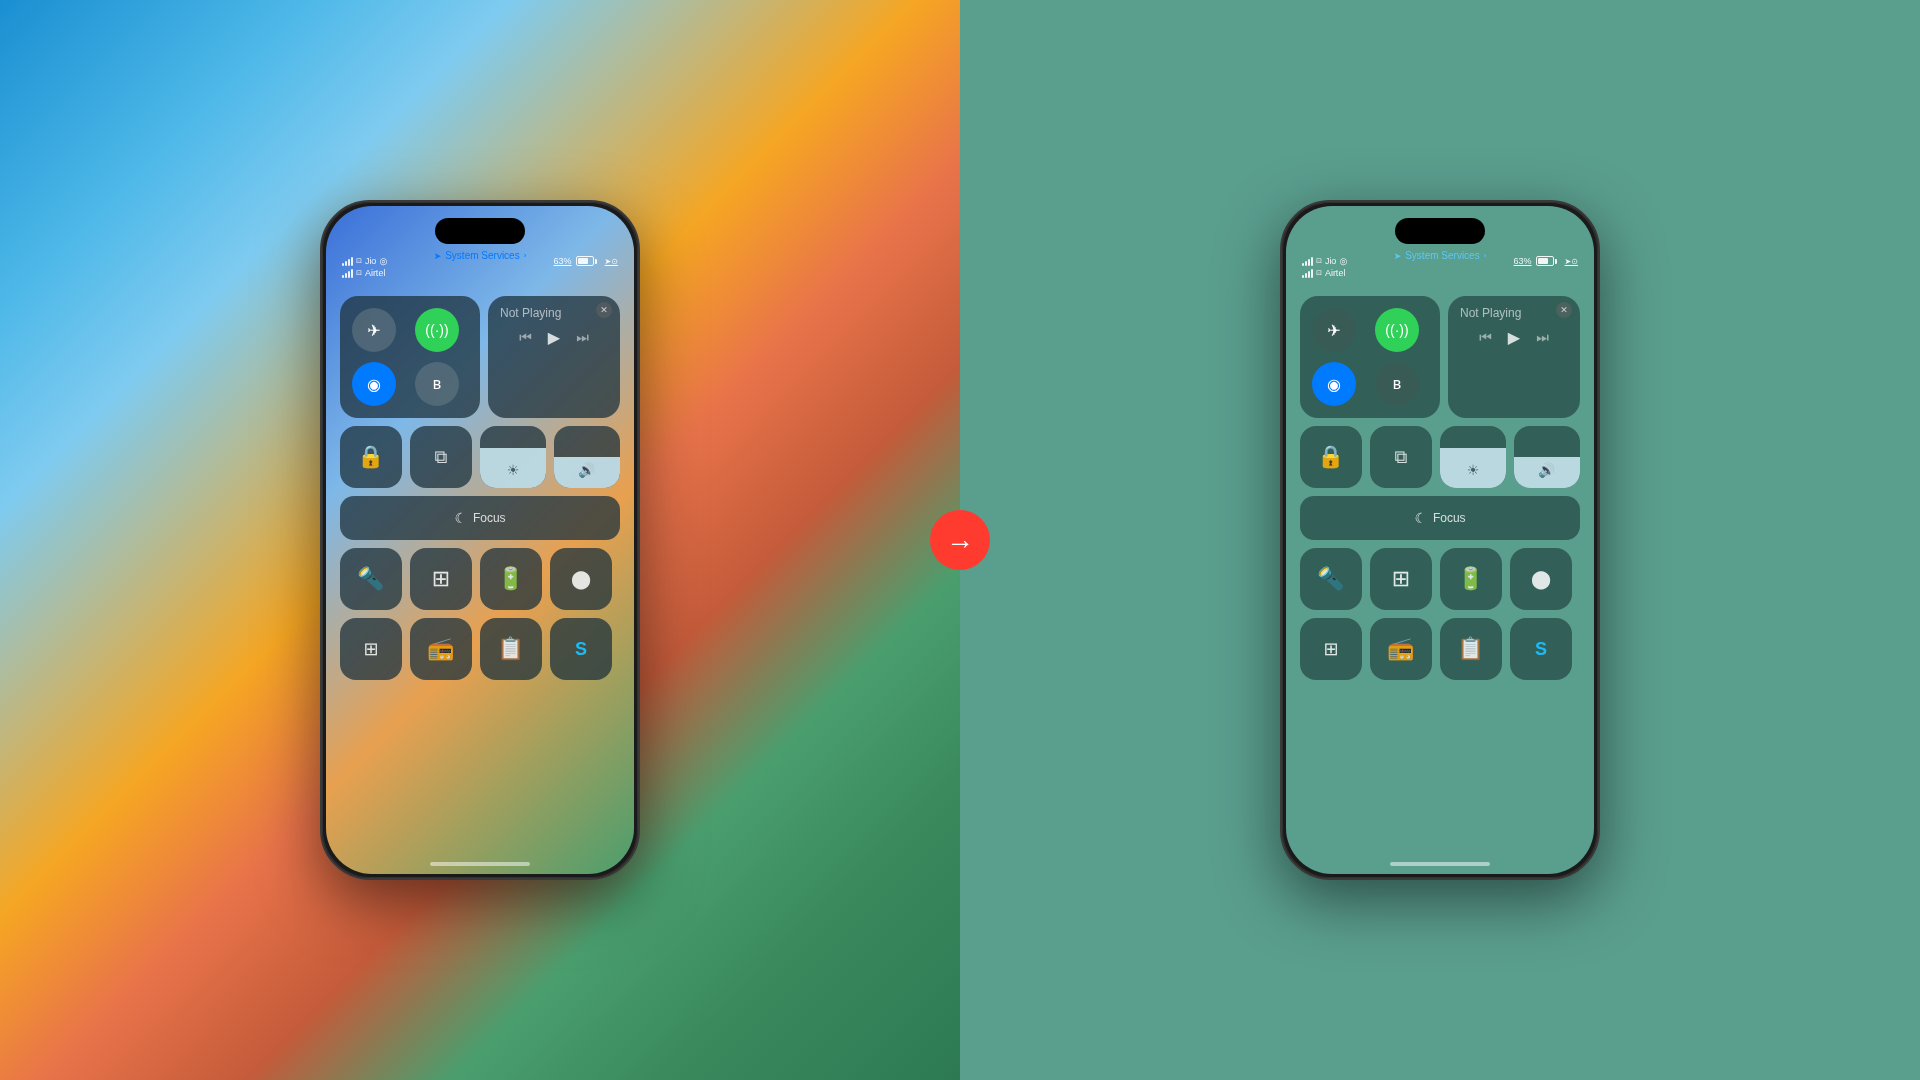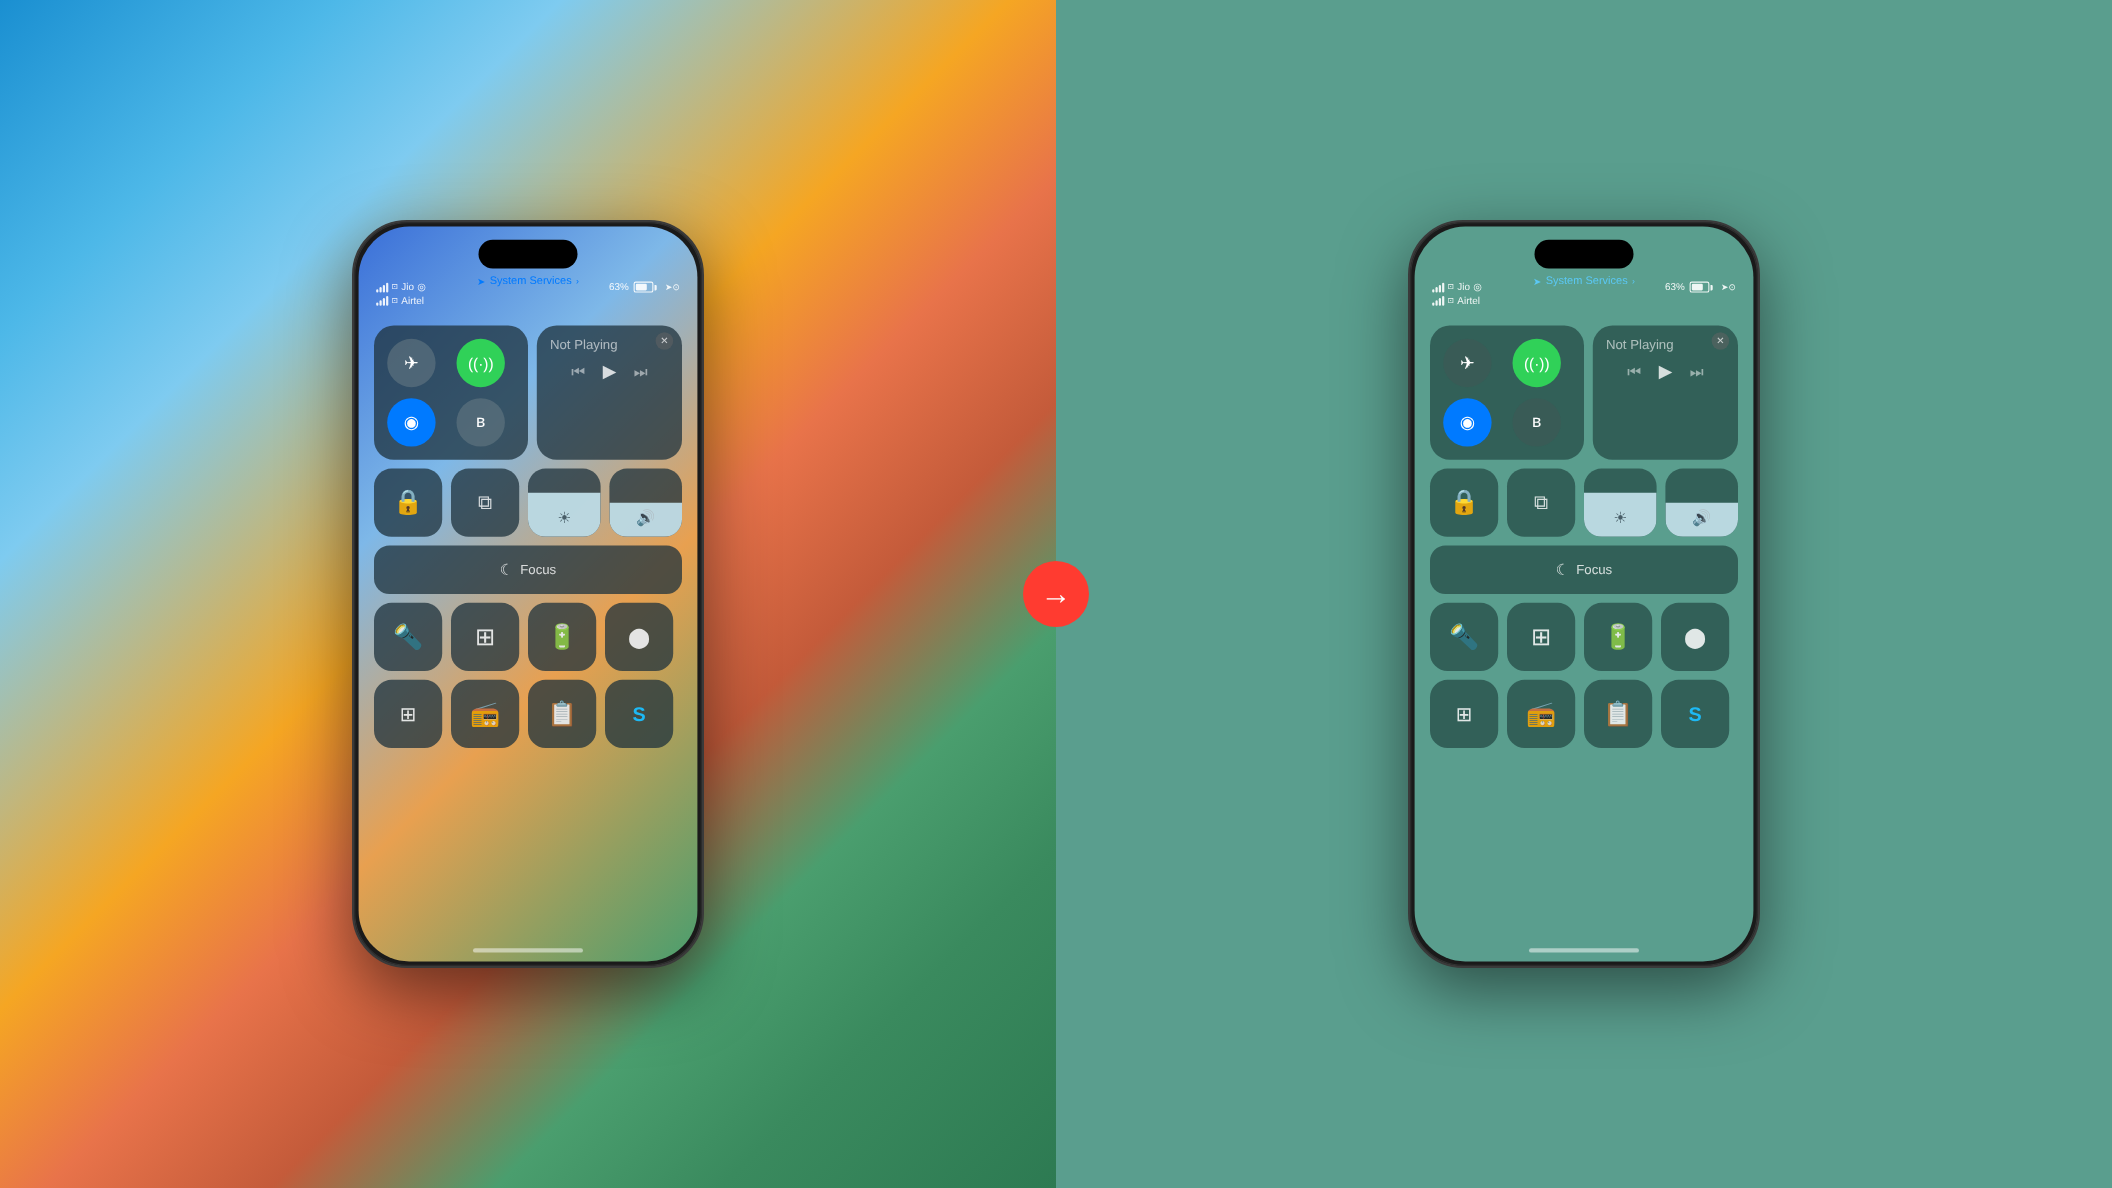--- a/index.html
+++ b/index.html
@@ -140,20 +140,21 @@
       border-radius: 1px;
     }
 
     .status-right {
       display: flex;
       align-items: center;
       gap: 4px;
       font-size: 9px;
       color: rgba(255,255,255,0.9);
       font-weight: 500;
+      text-decoration: underline;
     }
 
     
     .system-services-bar {
       position: absolute;
       top: 44px;
       left: 0;
       right: 0;
       display: flex;
       align-items: center;

